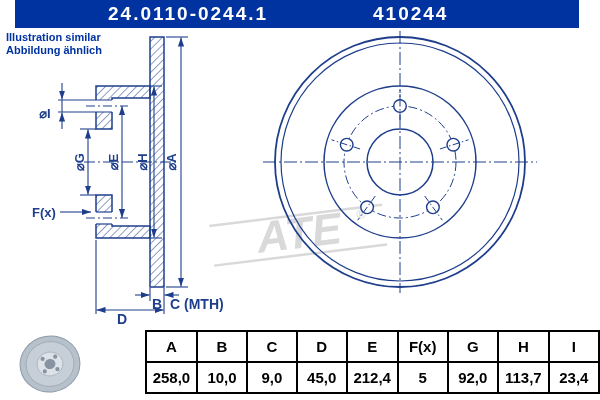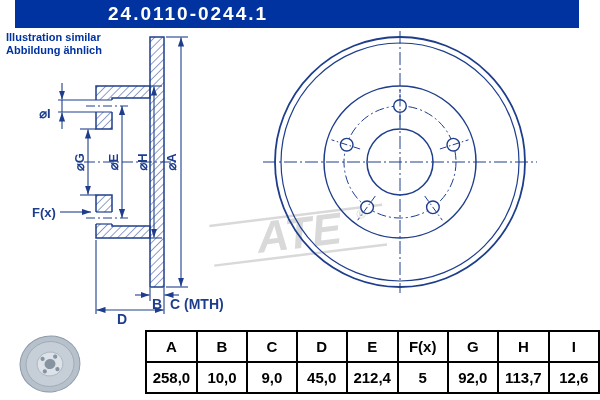--- a/index.html
+++ b/index.html
@@ -56,20 +56,21 @@
   .wm {
     font-family:"Liberation Sans", sans-serif;
     font-style:italic; font-weight:bold; fill:#d9d9d9;
   }
 </style>
 </head>
 <body>
 
 <div class="topbar">
   <span class="part-no">24.0110-0244.1</span>
+  <span class="ref-no">410244</span>
 </div>
 
 <div class="note">
   <div>Illustration similar</div>
   <div>Abbildung ähnlich</div>
 </div>
 
 <svg class="drawing" width="600" height="302" viewBox="0 0 600 302">
   <defs>
     <pattern id="hatch" patternUnits="userSpaceOnUse" width="5.5" height="5.5" patternTransform="rotate(45)">
@@ -209,16 +210,16 @@
   </tr>
   <tr>
     <td>258,0</td>
     <td>10,0</td>
     <td>9,0</td>
     <td>45,0</td>
     <td>212,4</td>
     <td>5</td>
     <td>92,0</td>
     <td>113,7</td>
-    <td>12,6</td>
+    <td>23,4</td>
   </tr>
 </tbody>
   </table>
 
 </body></html>

